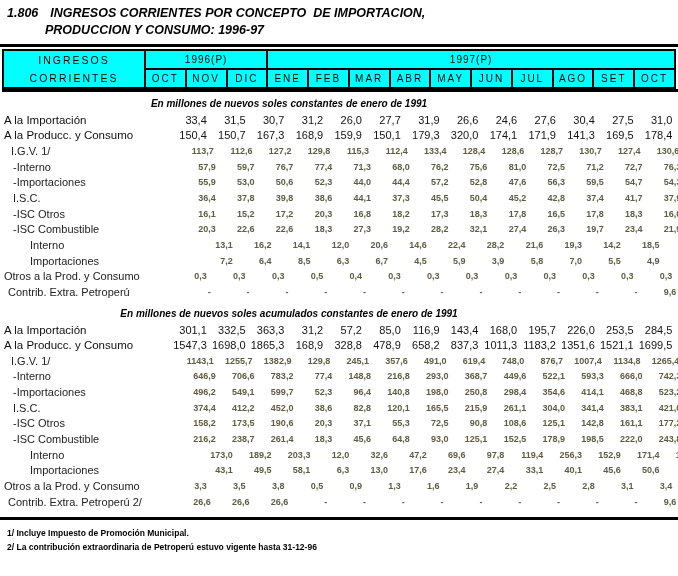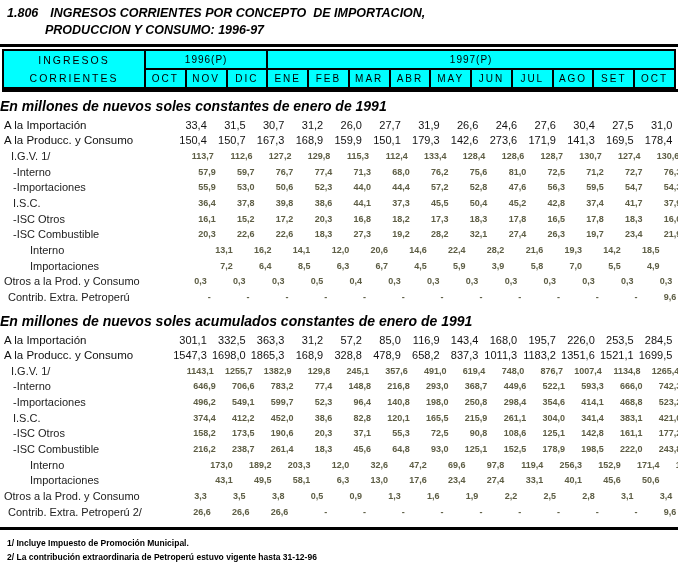--- a/index.html
+++ b/index.html
@@ -27,21 +27,21 @@
     background:#00ffff;border:2px solid #000;text-align:center;vertical-align:middle;
     font-size:10px;letter-spacing:2px;padding:0;height:17px;color:#000;overflow:hidden;white-space:nowrap
   }
   td.lblcell{width:140px;font-size:10.5px}
   td.lblcell .hl{line-height:18px}
   td.year-cell{letter-spacing:1px}
   td.month-cell{width:41px}
 
   
   .section-title{
-    text-align:left;font-weight:bold;font-style:italic;font-size:14px;
+    text-align:center;font-weight:bold;font-style:italic;font-size:10px;
     margin-top:6px;margin-bottom:3px;color:#000
   }
   .sec2 .section-title{margin-top:8px}
   .drow{display:flex;align-items:center;height:15.65px}
   .drow .lbl{flex:0 0 164px;font-size:11px;color:#222;white-space:nowrap;overflow:hidden}
   .drow.major .lbl{font-size:11.5px;color:#0f0f0f}
   .drow .val{flex:0 0 38.8px;text-align:right;white-space:nowrap}
   .drow.major .val{font-size:11px;color:#131313}
   .drow.minor .val{font-size:9px;font-weight:bold;color:#5d5d44}
 
@@ -112,22 +112,22 @@
         </div>
         <div class="drow major">
           <div class="lbl" style="padding-left: 4px;">A la Producc. y Consumo</div>
           <div class="val">150,4</div>
           <div class="val">150,7</div>
           <div class="val">167,3</div>
           <div class="val">168,9</div>
           <div class="val">159,9</div>
           <div class="val">150,1</div>
           <div class="val">179,3</div>
-          <div class="val">142,6</div>
-          <div class="val">273,6</div>
+          <div class="val">320,0</div>
+          <div class="val">174,1</div>
           <div class="val">171,9</div>
           <div class="val">141,3</div>
           <div class="val">169,5</div>
           <div class="val">178,4</div>
         </div>
         <div class="drow minor">
           <div class="lbl" style="padding-left: 11px;">I.G.V. 1/</div>
           <div class="val">113,7</div>
           <div class="val">112,6</div>
           <div class="val">127,2</div>

